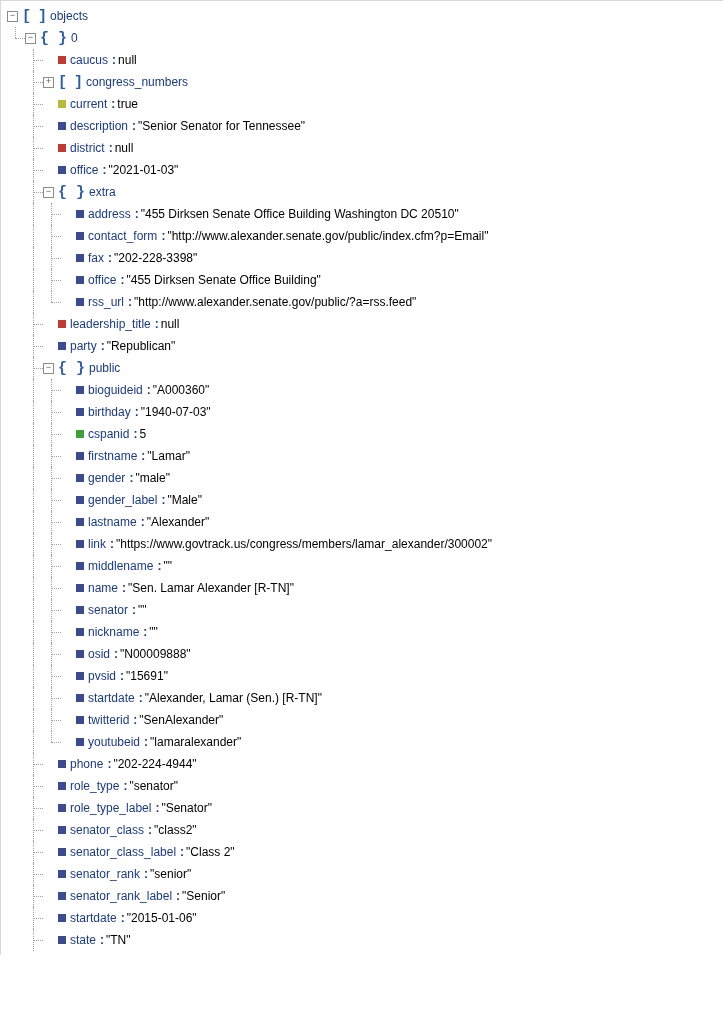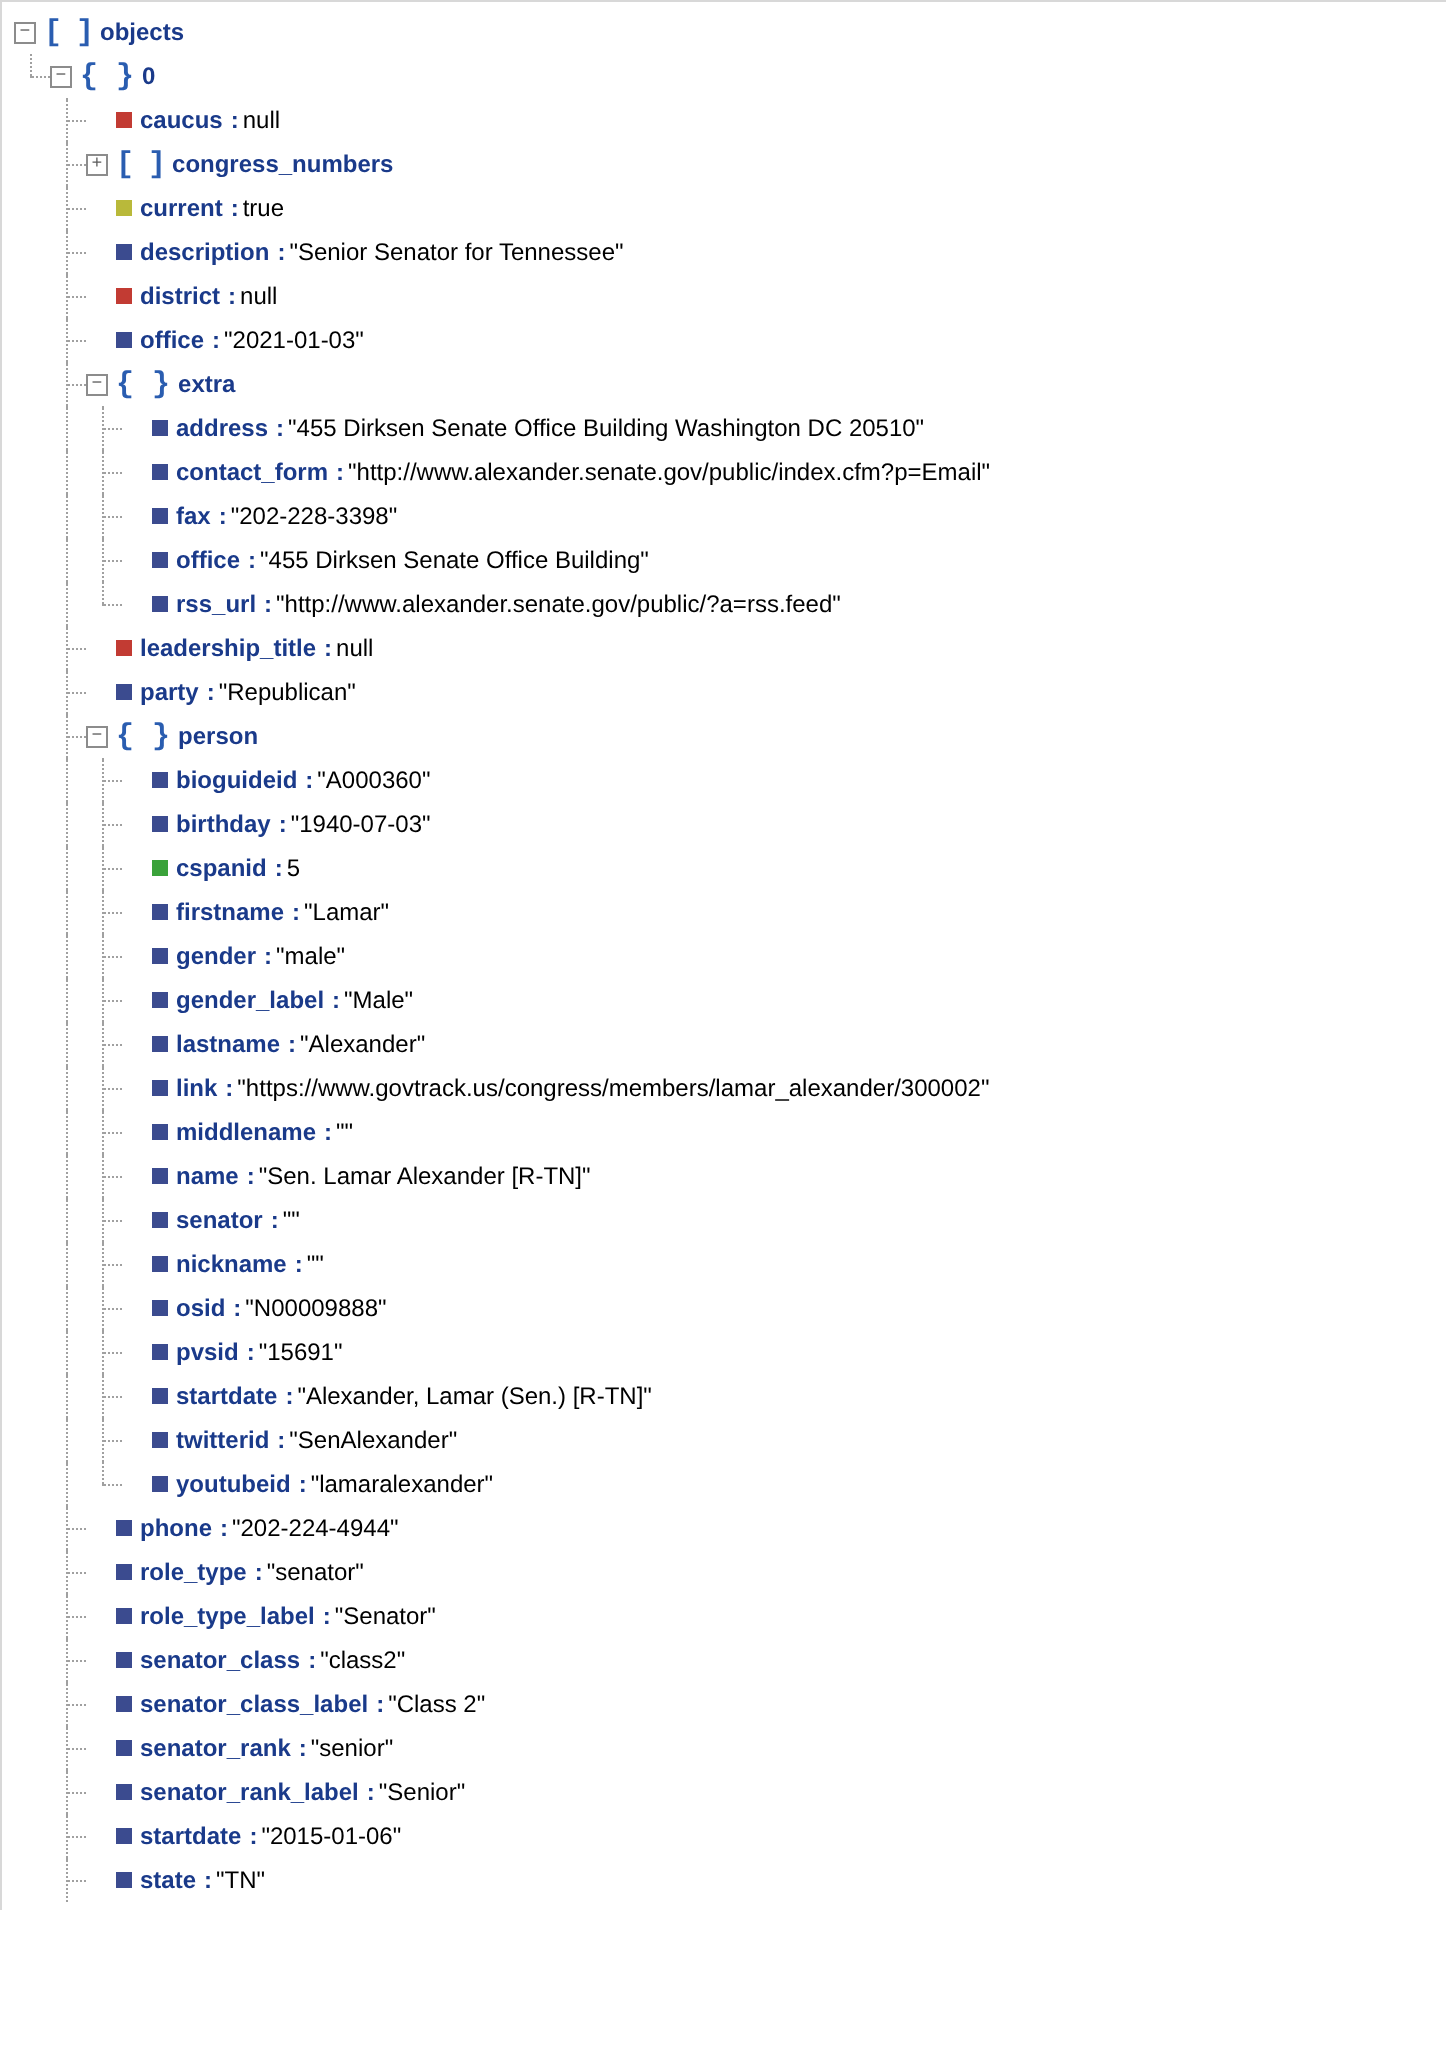--- a/index.html
+++ b/index.html
@@ -45,21 +45,21 @@
     margin-right: 4px;
     flex-shrink: 0;
     font-weight: bold;
   }
   .ico-array { color: #2a5db0; font-size: 15px; font-family: "Courier New", monospace; letter-spacing: -1px; }
   .ico-obj   { color: #2a5db0; font-size: 15px; font-family: "Courier New", monospace; font-weight: bold; }
   .ico-str   { width: 8px; height: 8px; background: #3b4b8f; }
   .ico-null  { width: 8px; height: 8px; background: #c23b33; }
   .ico-bool  { width: 8px; height: 8px; background: #b9b93a; }
   .ico-int   { width: 8px; height: 8px; background: #3aa23a; }
-  .key  { color: #1a3a8a; font-weight: bold; }
+  .key  { color: #1a3a8a; font-weight: normal; }
   .sep  { color: #1a3a8a; font-weight: bold; margin: 0 2px 0 4px; }
   .val  { color: #000; text-align: right; }
   .guide {
     width: 18px;
     display: inline-block;
     flex-shrink: 0;
     align-self: stretch;
     position: relative;
   }
   .guide::before {
@@ -217,21 +217,21 @@
       <span class="ico ico-str"></span>
       <span class="key">party</span>
       <span class="sep">:</span>
       <span class="val">"Republican"</span>
     </div>
     <div class="row">
       <span class="guide blank"></span>
       <span class="guide tee"></span>
       <span class="toggle">−</span>
       <span class="ico ico-obj">{ }</span>
-      <span class="key">person</span>
+      <span class="key">public</span>
     </div>
     <div class="row">
       <span class="guide blank"></span>
       <span class="guide "></span>
       <span class="guide tee"></span>
       <span class="toggle spacer"></span>
       <span class="ico ico-str"></span>
       <span class="key">bioguideid</span>
       <span class="sep">:</span>
       <span class="val">"A000360"</span>

